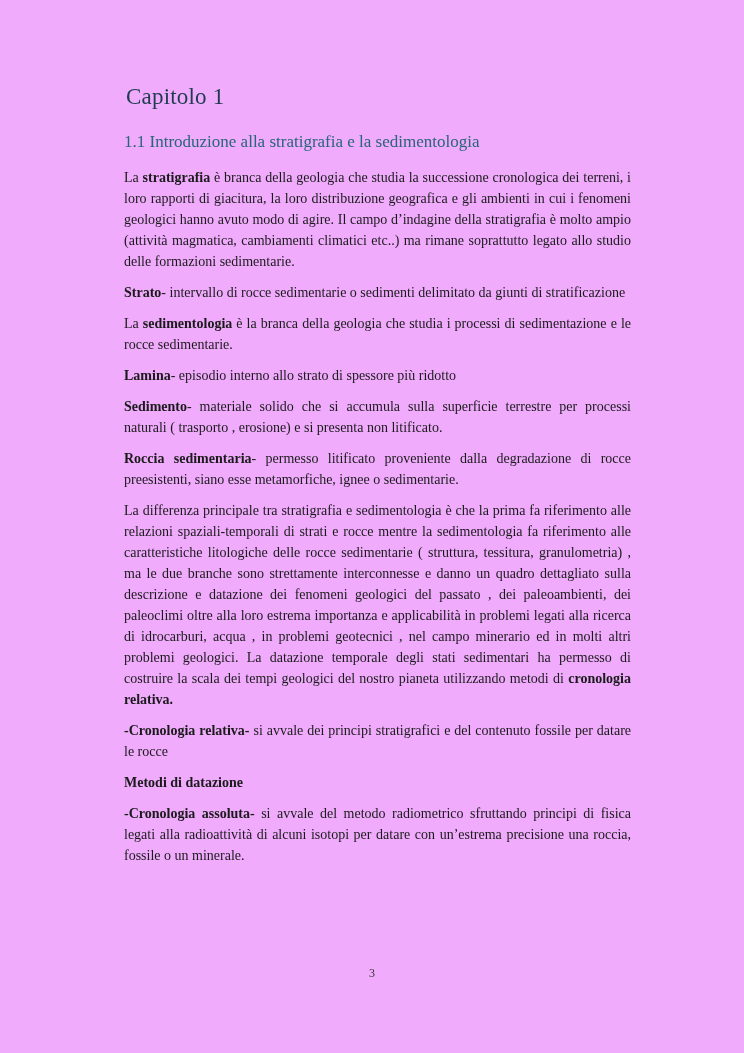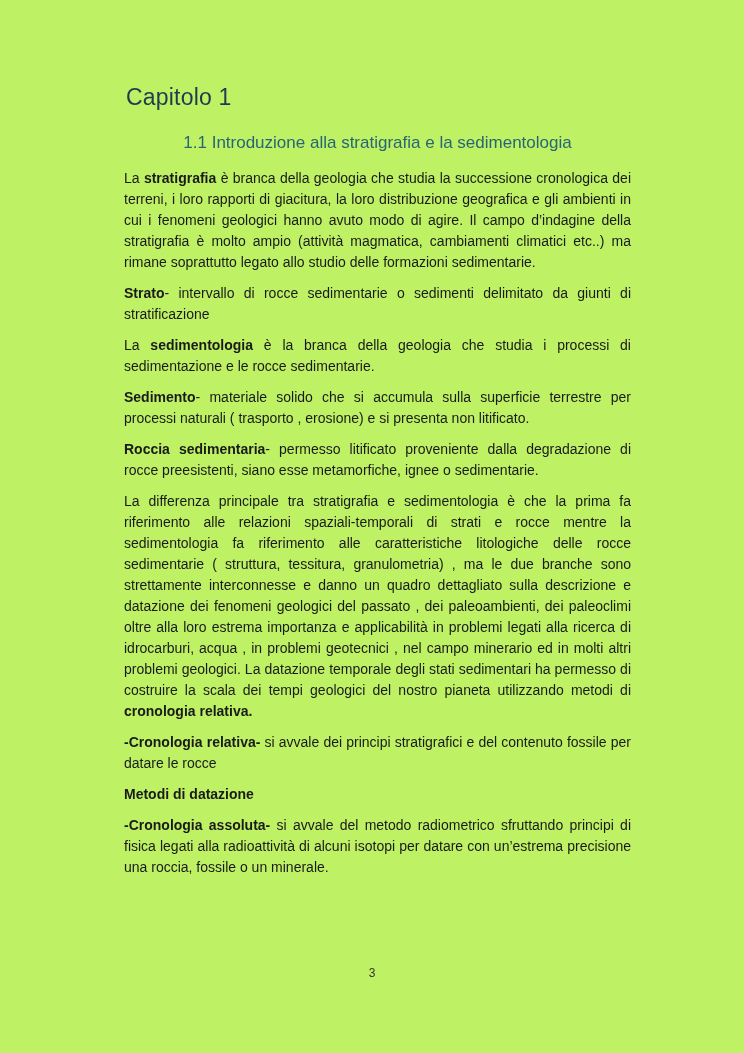--- a/index.html
+++ b/index.html
@@ -5,44 +5,43 @@
   :root{
     --chapter-color:#1f3b4f;
     --section-color:#276577;
     --body-color:#1a1a1a;
   }
   html,body{margin:0;padding:0;background:#ffffff;}
   .page{
     position:relative;
     width:744px;
     height:1053px;
-    background:#bef264;
+    background:#f0abfc;
     overflow:hidden;
-    font-family:Liberation Sans, sans-serif;
+    font-family:Liberation Serif, serif;
     color:var(--body-color);
   }
   .content{
     position:absolute;
     left:124px;
     top:84px;
     width:507px;
   }
   h1.chapter{
     font-size:23px;
     font-weight:400;
     color:var(--chapter-color);
     margin:0 0 22px 2px;
     letter-spacing:0.2px;
   }
   h2.section{
     font-size:17px;
     font-weight:400;
     color:var(--section-color);
     margin:12px 0 15px 0;
-    text-align:center;
   }
   .para{
     font-size:14px;
     line-height:21px;
     text-align:justify;
     margin:0 0 10px 0;
     color:var(--body-color);
   }
   .para .b{font-weight:700;}
   .page-footer{
@@ -59,20 +58,21 @@
 <body>
 
 <div class="page">
   <div class="content">
     <h1 class="chapter">Capitolo 1</h1>
     <h2 class="section">1.1 Introduzione alla stratigrafia e la sedimentologia</h2>
     <div>
         <p class="para"><span class="">La </span><span class="b">stratigrafia</span><span class=""> è branca della geologia che studia la successione cronologica dei terreni, i loro rapporti di giacitura, la loro distribuzione geografica e gli ambienti in cui i fenomeni geologici hanno avuto modo di agire. Il campo d’indagine della stratigrafia è molto ampio (attività magmatica, cambiamenti climatici etc..) ma rimane soprattutto legato allo studio delle formazioni sedimentarie.</span></p>
         <p class="para"><span class="b">Strato</span><span class="">- intervallo di rocce sedimentarie o sedimenti delimitato da giunti di stratificazione</span></p>
         <p class="para"><span class="">La </span><span class="b">sedimentologia</span><span class=""> è la branca della geologia che studia i processi di sedimentazione e le rocce sedimentarie.</span></p>
+        <p class="para"><span class="b">Lamina</span><span class="">- episodio interno allo strato di spessore più ridotto</span></p>
         <p class="para"><span class="b">Sedimento</span><span class="">- materiale solido che si accumula sulla superficie terrestre per processi naturali ( trasporto , erosione) e si presenta non litificato.</span></p>
         <p class="para"><span class="b">Roccia sedimentaria</span><span class="">- permesso litificato proveniente dalla degradazione di rocce preesistenti, siano esse metamorfiche, ignee o sedimentarie.</span></p>
         <p class="para"><span class="">La differenza principale tra stratigrafia e sedimentologia è che la prima fa riferimento alle relazioni spaziali-temporali di strati e rocce mentre la sedimentologia fa riferimento alle caratteristiche litologiche delle rocce sedimentarie ( struttura, tessitura, granulometria) , ma le due branche sono strettamente interconnesse e danno un quadro dettagliato sulla descrizione e datazione dei fenomeni geologici del passato , dei paleoambienti, dei paleoclimi oltre alla loro estrema importanza e applicabilità in problemi legati alla ricerca di idrocarburi, acqua , in problemi geotecnici , nel campo minerario ed in molti altri problemi geologici.  La datazione temporale degli stati sedimentari ha permesso di costruire la scala dei tempi geologici del nostro pianeta utilizzando metodi di </span><span class="b">cronologia relativa.</span></p>
         <p class="para"><span class="b">-Cronologia relativa-</span><span class=""> si avvale dei principi stratigrafici e del contenuto fossile per datare le rocce</span></p>
         <p class="para"><span class="b">Metodi di datazione</span></p>
         <p class="para"><span class="b">-Cronologia assoluta-</span><span class=""> si avvale del metodo radiometrico sfruttando principi di fisica legati alla radioattività di alcuni isotopi per datare con un’estrema precisione una roccia, fossile o un minerale.</span></p>
       </div>
   </div>
   <div class="page-footer">3</div>
 </div>

